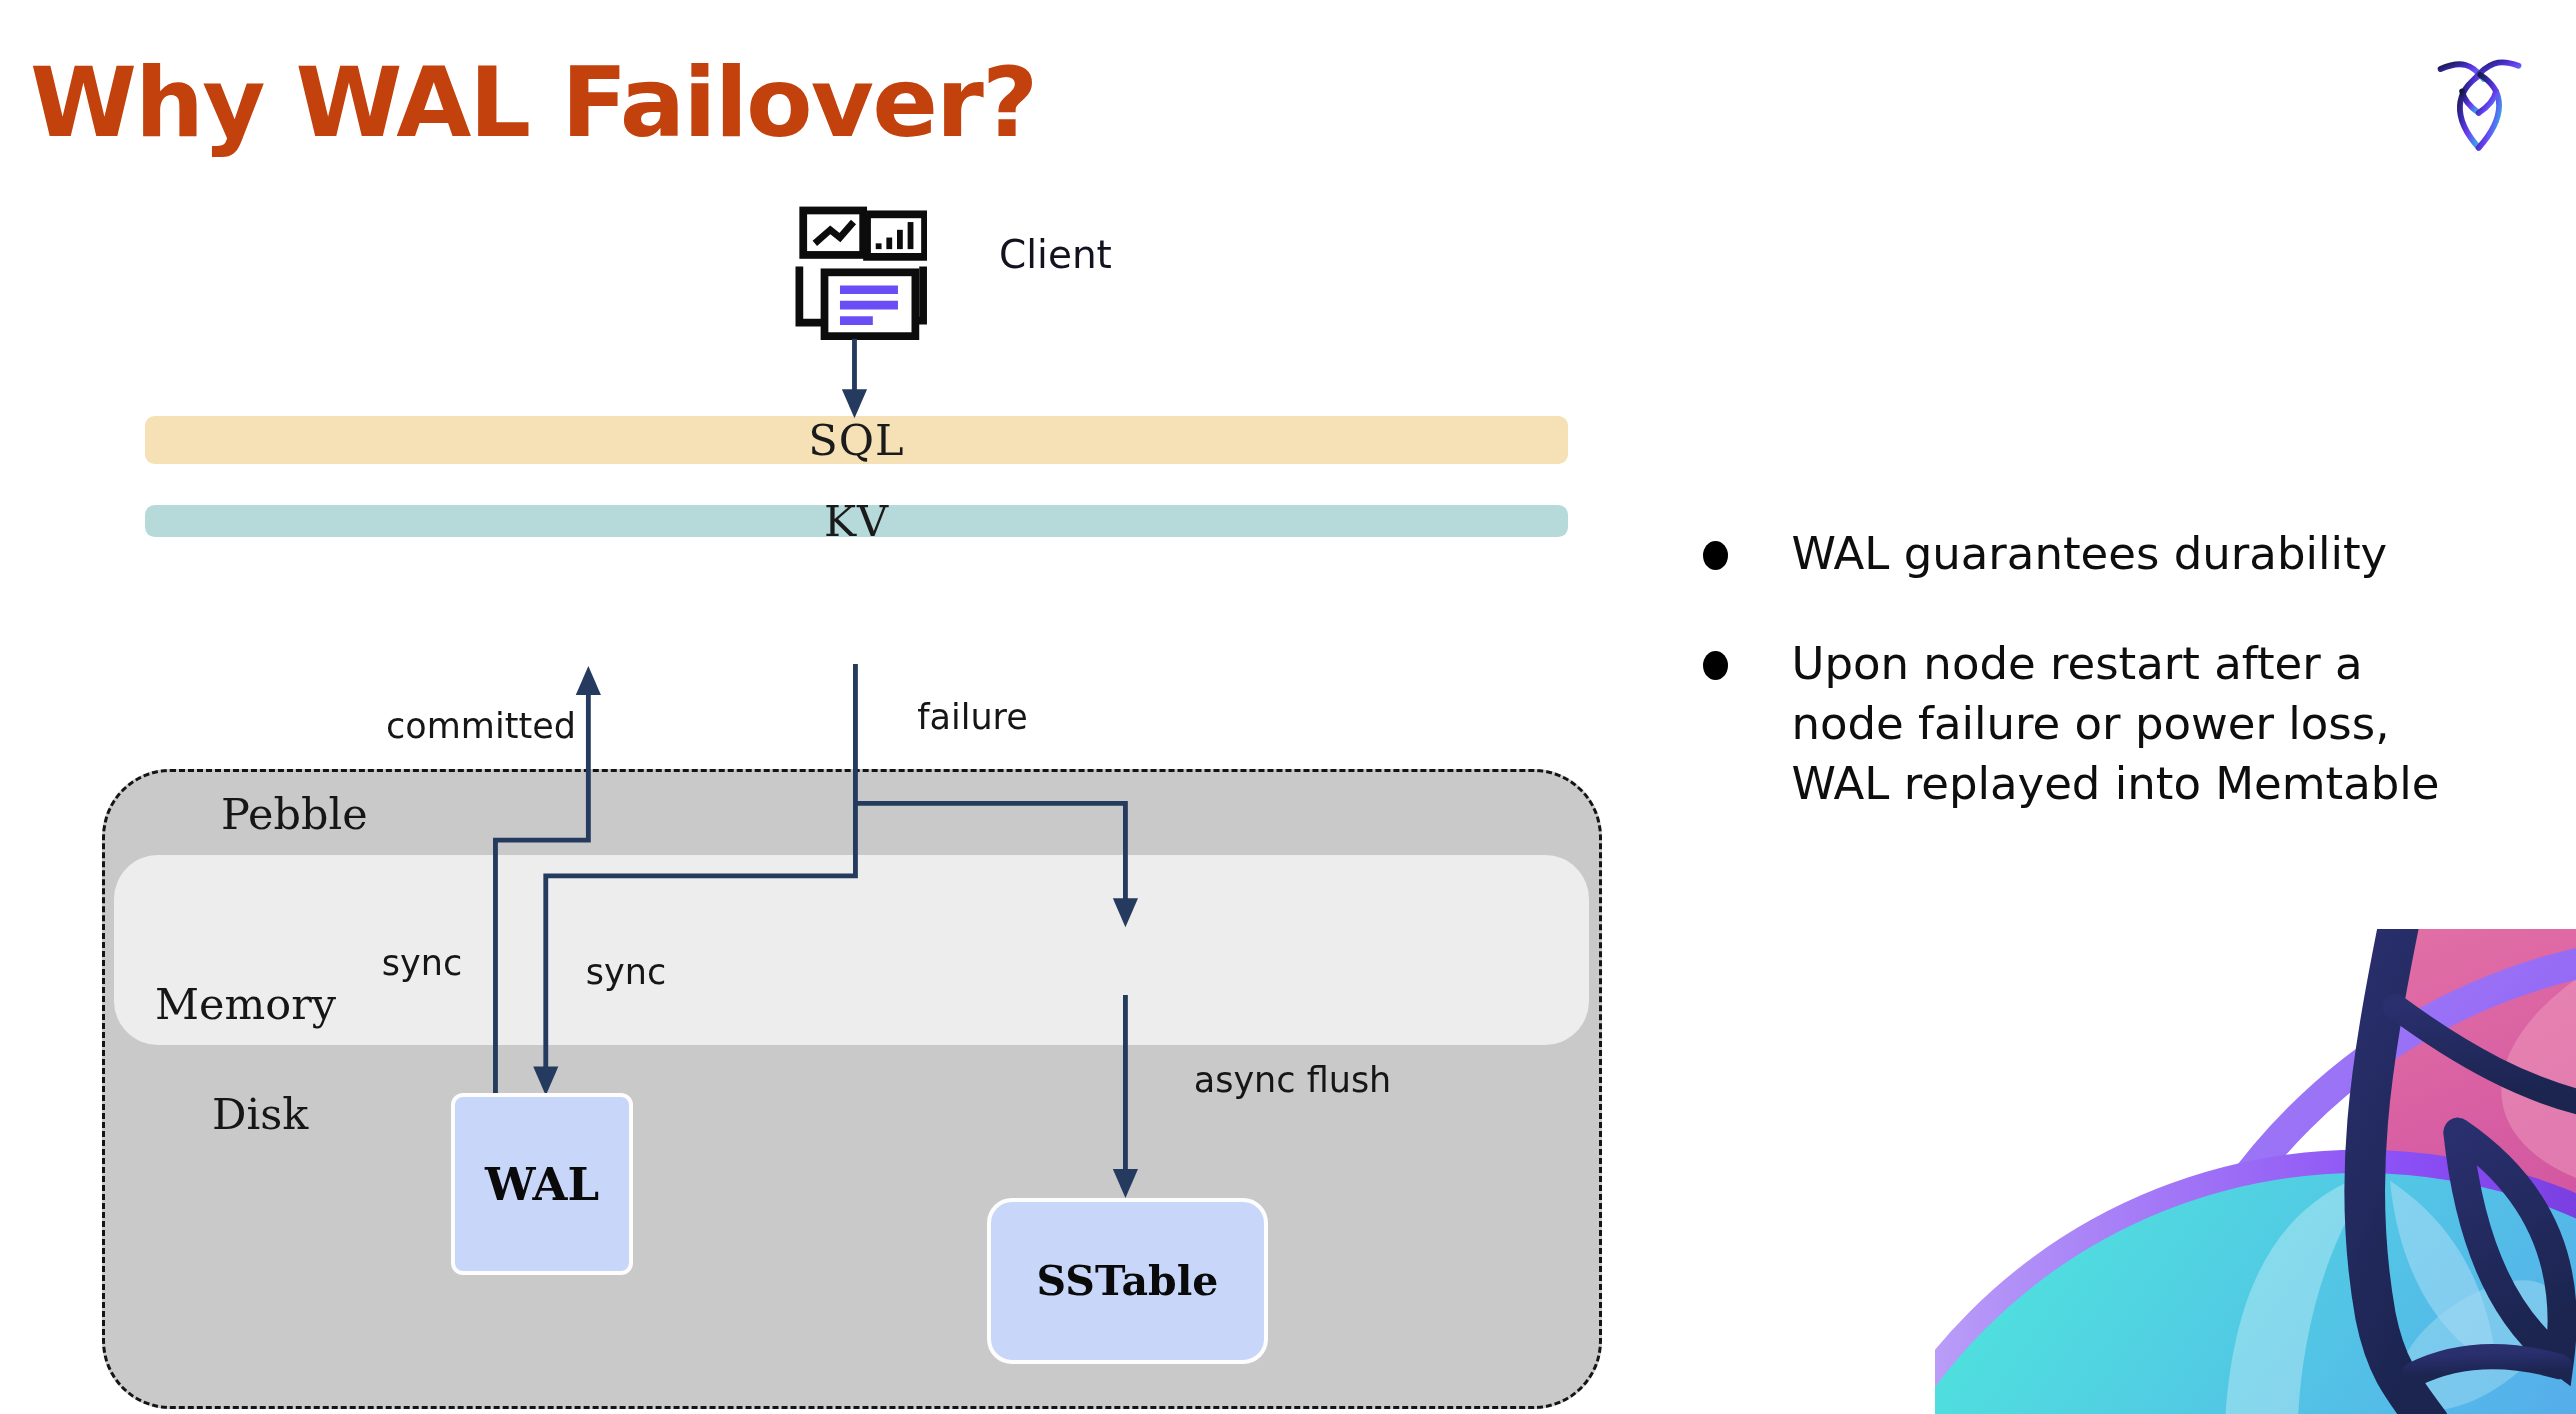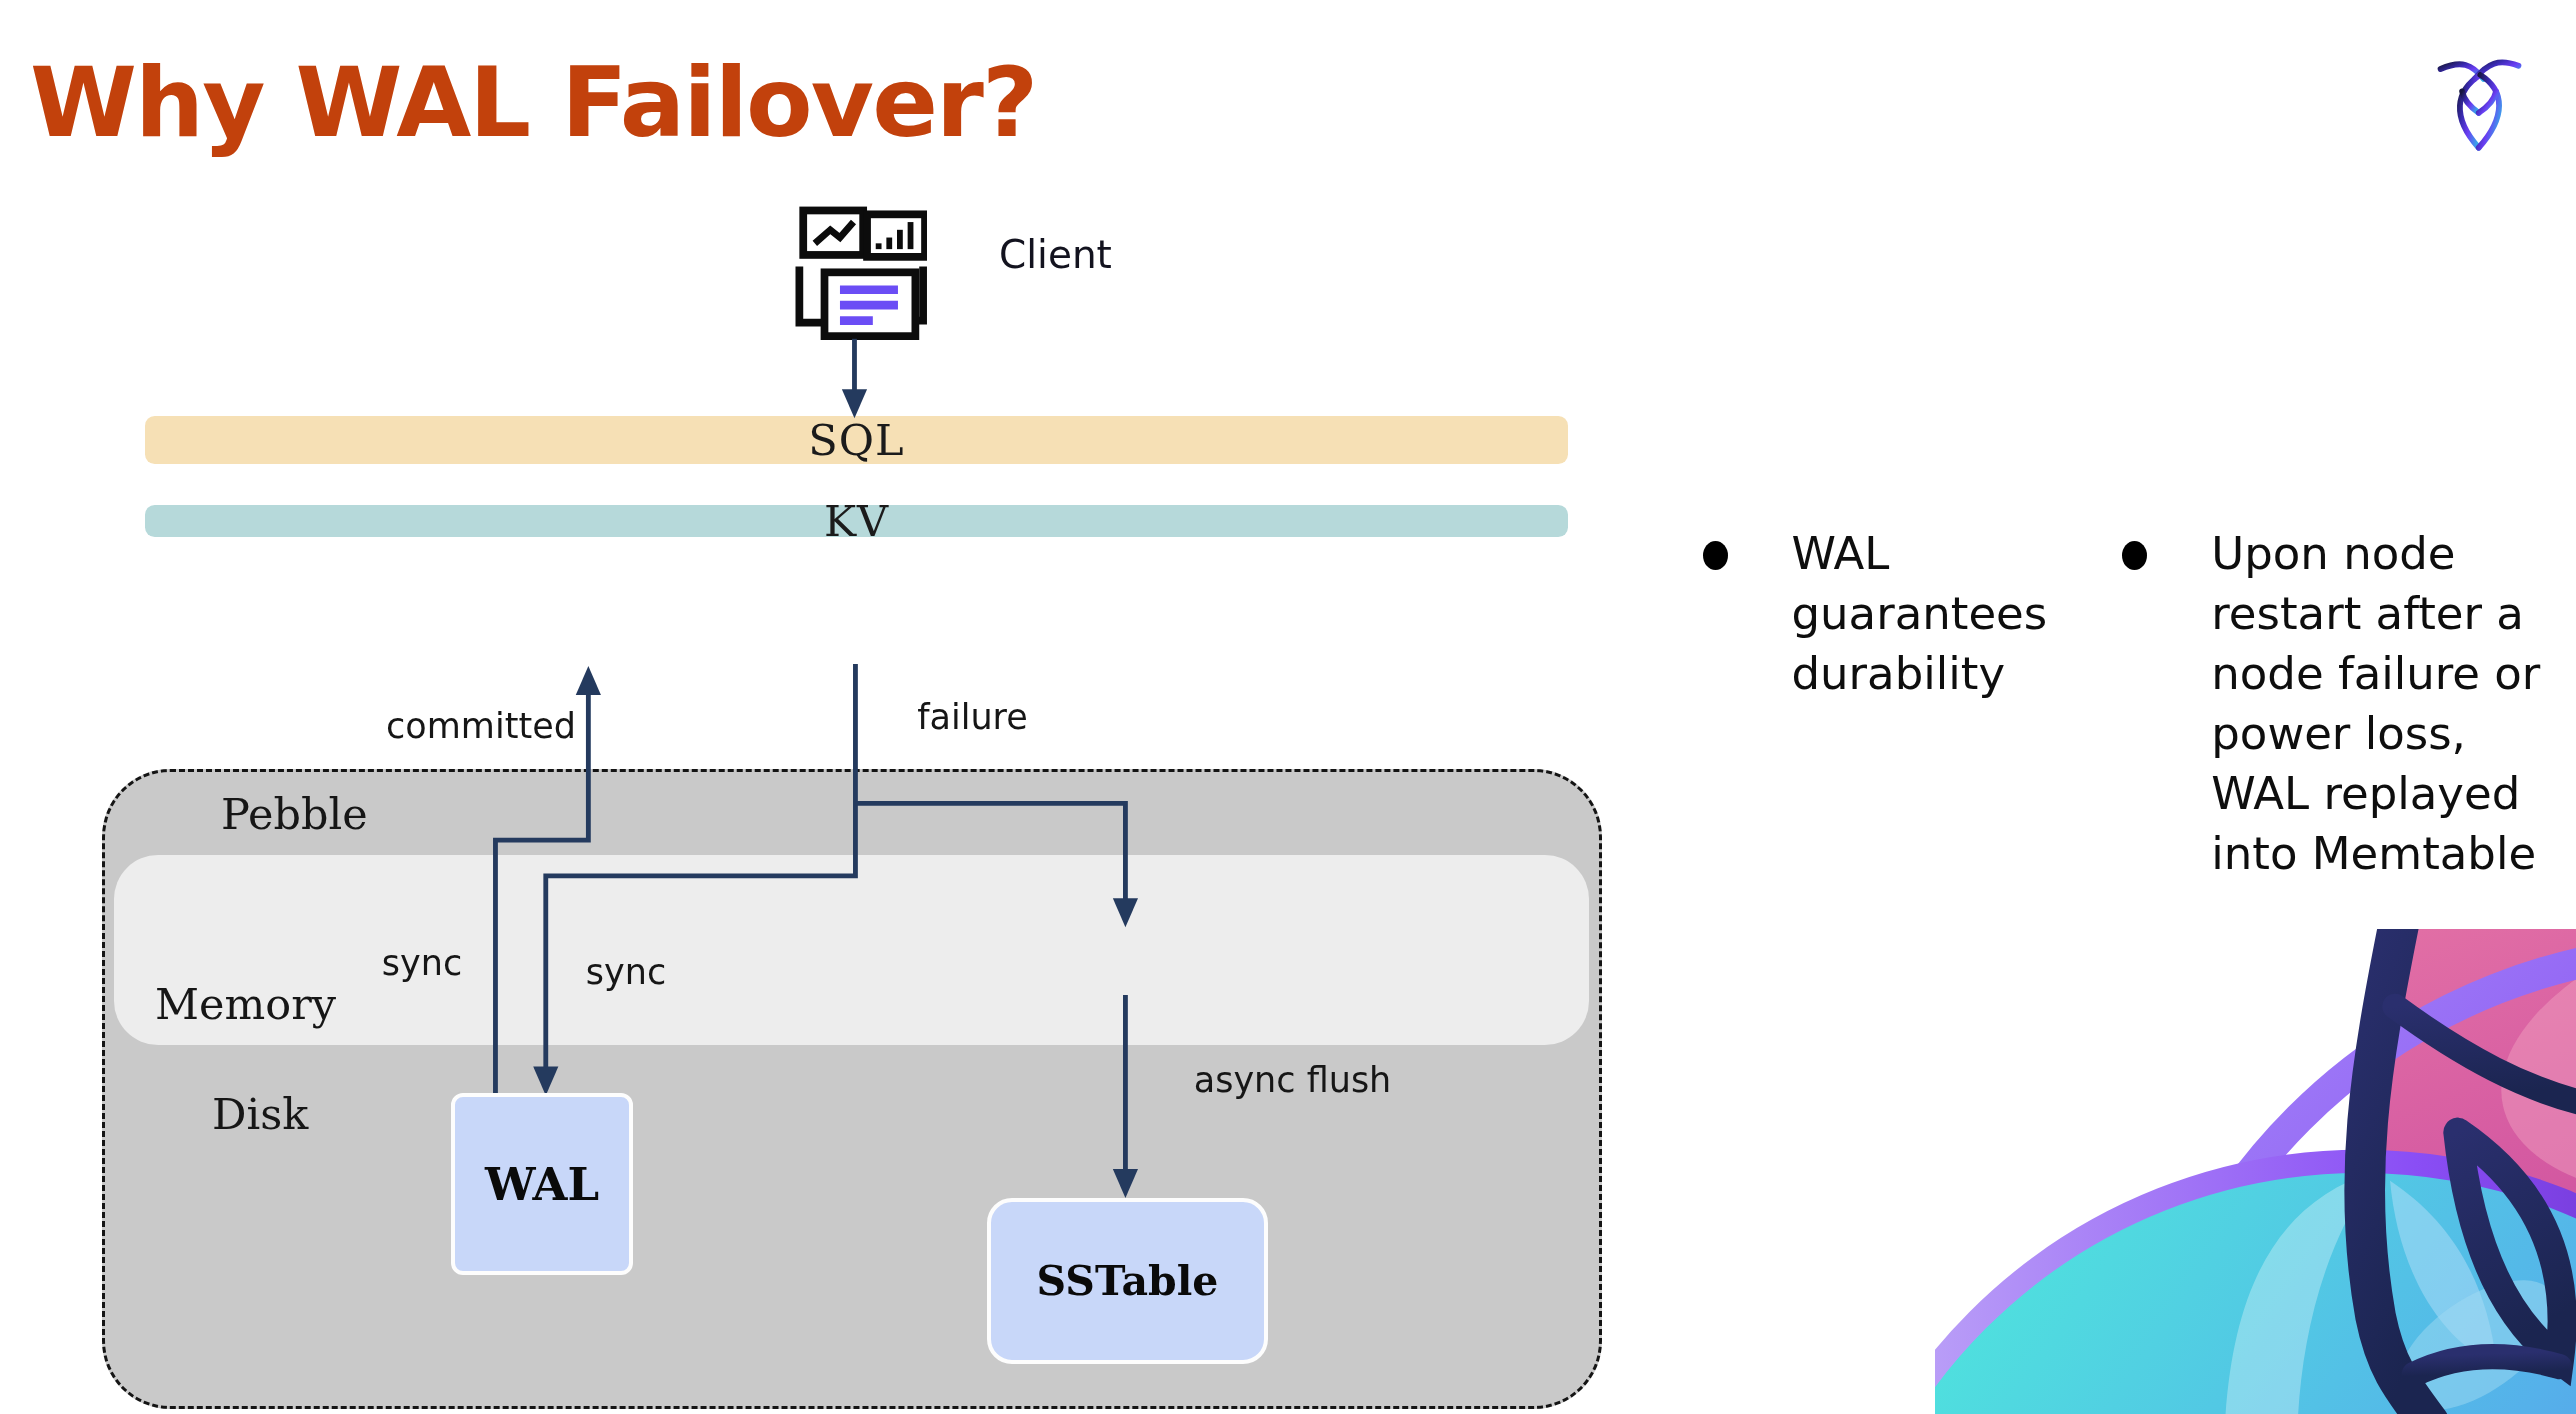--- a/index.html
+++ b/index.html
@@ -61,21 +61,21 @@
   }
   #node-wal{left:451px;top:1093px;width:182px;height:182px;border-radius:12px;border:4.8px solid #fdfdfd;font-size:45px;}
   #node-memtable{left:987px;top:927px;width:276px;height:68px;border-radius:13.5px;border:2.9px solid #c3c3c3;font-size:41px;}
   #node-sstable{left:987px;top:1198px;width:281px;height:166px;border-radius:25px;border:4.8px solid #fdfdfd;font-size:41px;}
   
   #connectors{left:0;top:0;width:2576px;height:1415px;z-index:5;pointer-events:none;}
   #client-icon{left:780px;top:195px;width:147px;height:145px;}
   #logo{left:2424px;top:39px;width:116px;height:128px;}
   #artwork{left:1935px;top:929px;width:641px;height:486px;}
   
-  #bullets{left:1689px;top:524px;width:871px;display:flex;flex-direction:row;}
+  #bullets{left:1689px;top:524px;width:871px;display:flex;flex-direction:column;gap:50px;}
   .bullet-item{display:flex;flex-direction:row;}
   .bullet-dot{width:25px;height:29px;border-radius:50%;background:#000;margin:17.4px 64px 0 13.5px;flex:0 0 auto;}
   .bullet-lines{font-size:45px;line-height:60px;color:#0e0e0e;}
 </style>
 </head>
 <body>
 
 <div id="stage">
 
   <div id="title" class="abs">Why WAL Failover?</div>

